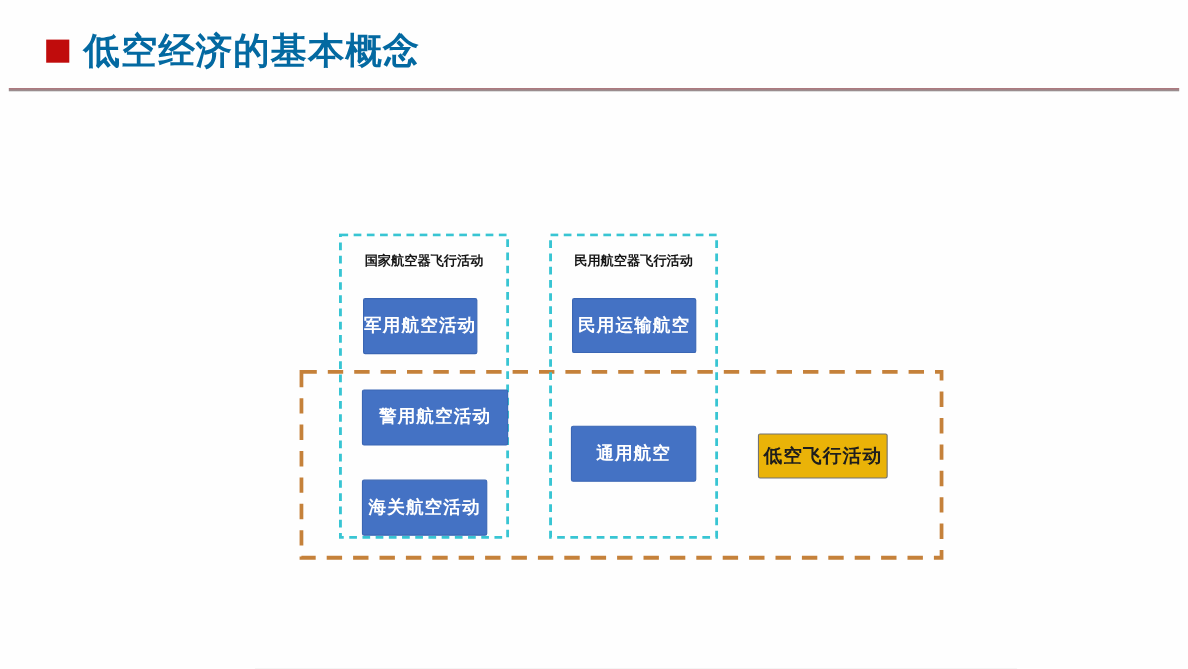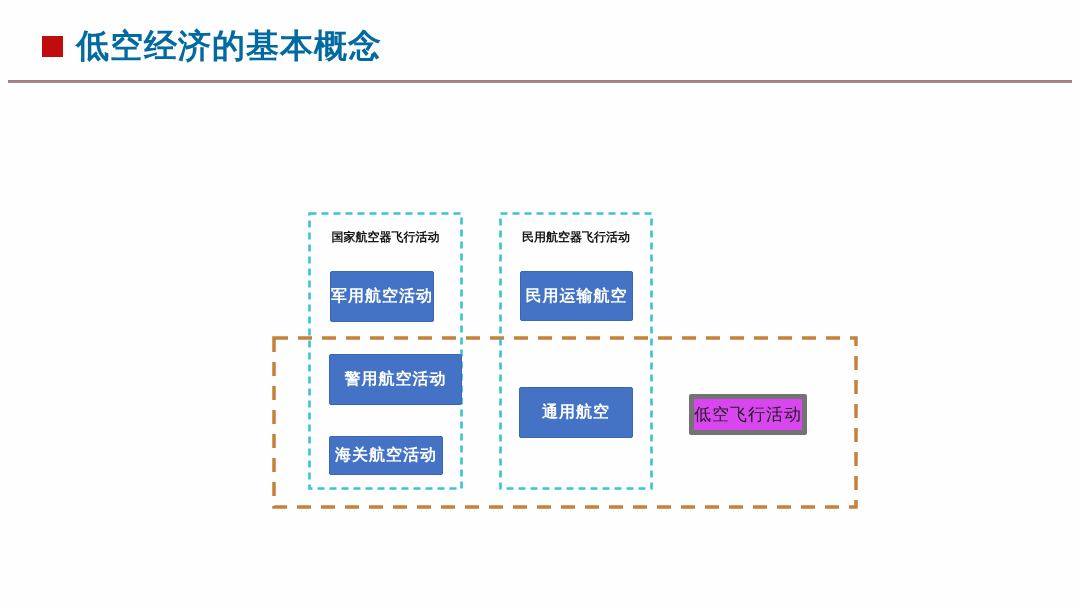--- a/index.html
+++ b/index.html
@@ -44,27 +44,27 @@
     white-space:nowrap;
   }
   .item{
     position:absolute;background:#4472c4;border:1px solid #3a66b4;
     border-radius:2px;color:#ffffff;font-size:16px;font-weight:700;
     display:flex;align-items:center;justify-content:center;
     letter-spacing:1px;box-sizing:border-box;white-space:nowrap;
   }
   .g1-i1{left:22px;top:59px;width:104px;height:51px;}
   .g1-i2{left:21px;top:142px;width:133px;height:51px;}
-  .g1-i3{left:21px;top:224px;width:114px;height:39px;}
+  .g1-i3{left:21px;top:224px;width:114px;height:51px;}
   .g2-i1{left:21px;top:59px;width:113px;height:50px;}
   .g2-i2{left:20px;top:175px;width:114px;height:51px;text-align:center;}
   .zone-chip{
     position:absolute;left:417px;top:58px;width:118px;height:41px;
-    background:#d946ef;border:5px solid #737373;border-radius:2px;
-    color:#1d1d1d;font-size:17px;font-weight:400;
+    background:#eab308;border:1px solid #737373;border-radius:2px;
+    color:#1d1d1d;font-size:17px;font-weight:700;
     display:flex;align-items:center;justify-content:center;
     letter-spacing:1px;box-sizing:border-box;white-space:nowrap;
   }
 </style>
 </head>
 <body>
 
 <div class="slide">
 
   <div class="title-bullet"></div>

